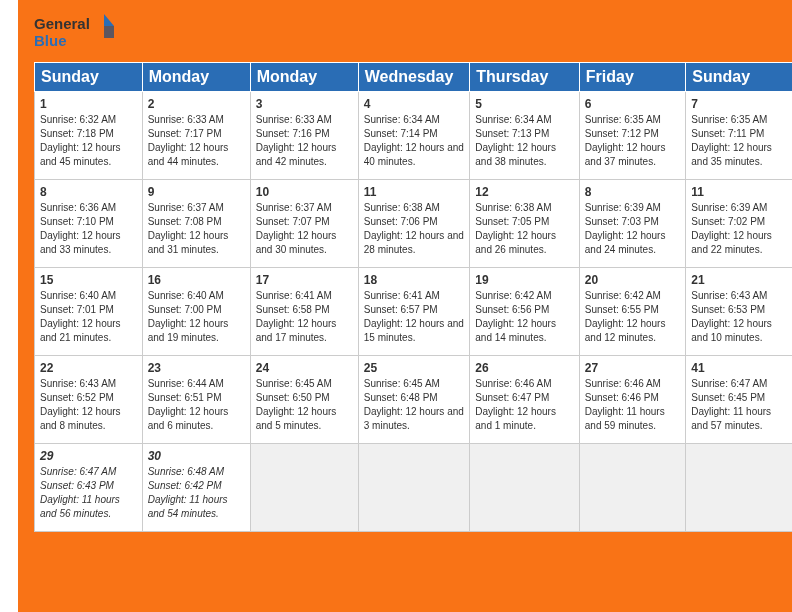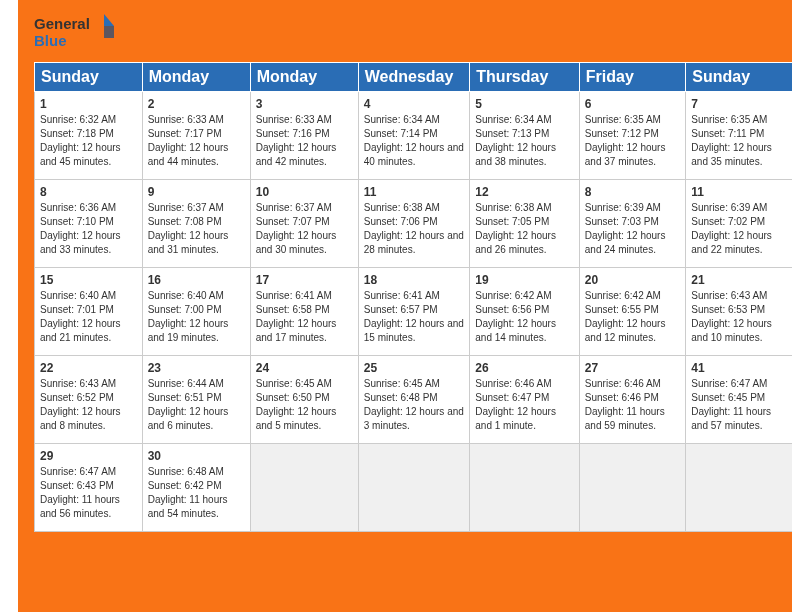--- a/index.html
+++ b/index.html
@@ -73,20 +73,21 @@
       font-weight: bold;
       display: block;
       margin-bottom: 1px;
     }
     .day-info {
       font-size: 10px;
       color: #333;
     }
     .last-row td {
       height: 72px;
+      font-style: italic;
     }
   </style>
 </head>
 <body>
 
 <div class="page">
   <div class="header">
     <div class="logo">
     <svg width="80" height="42" viewBox="0 0 80 42">
       <text x="0" y="17" font-size="15" font-weight="bold" fill="#333" font-family="Arial">General</text>

